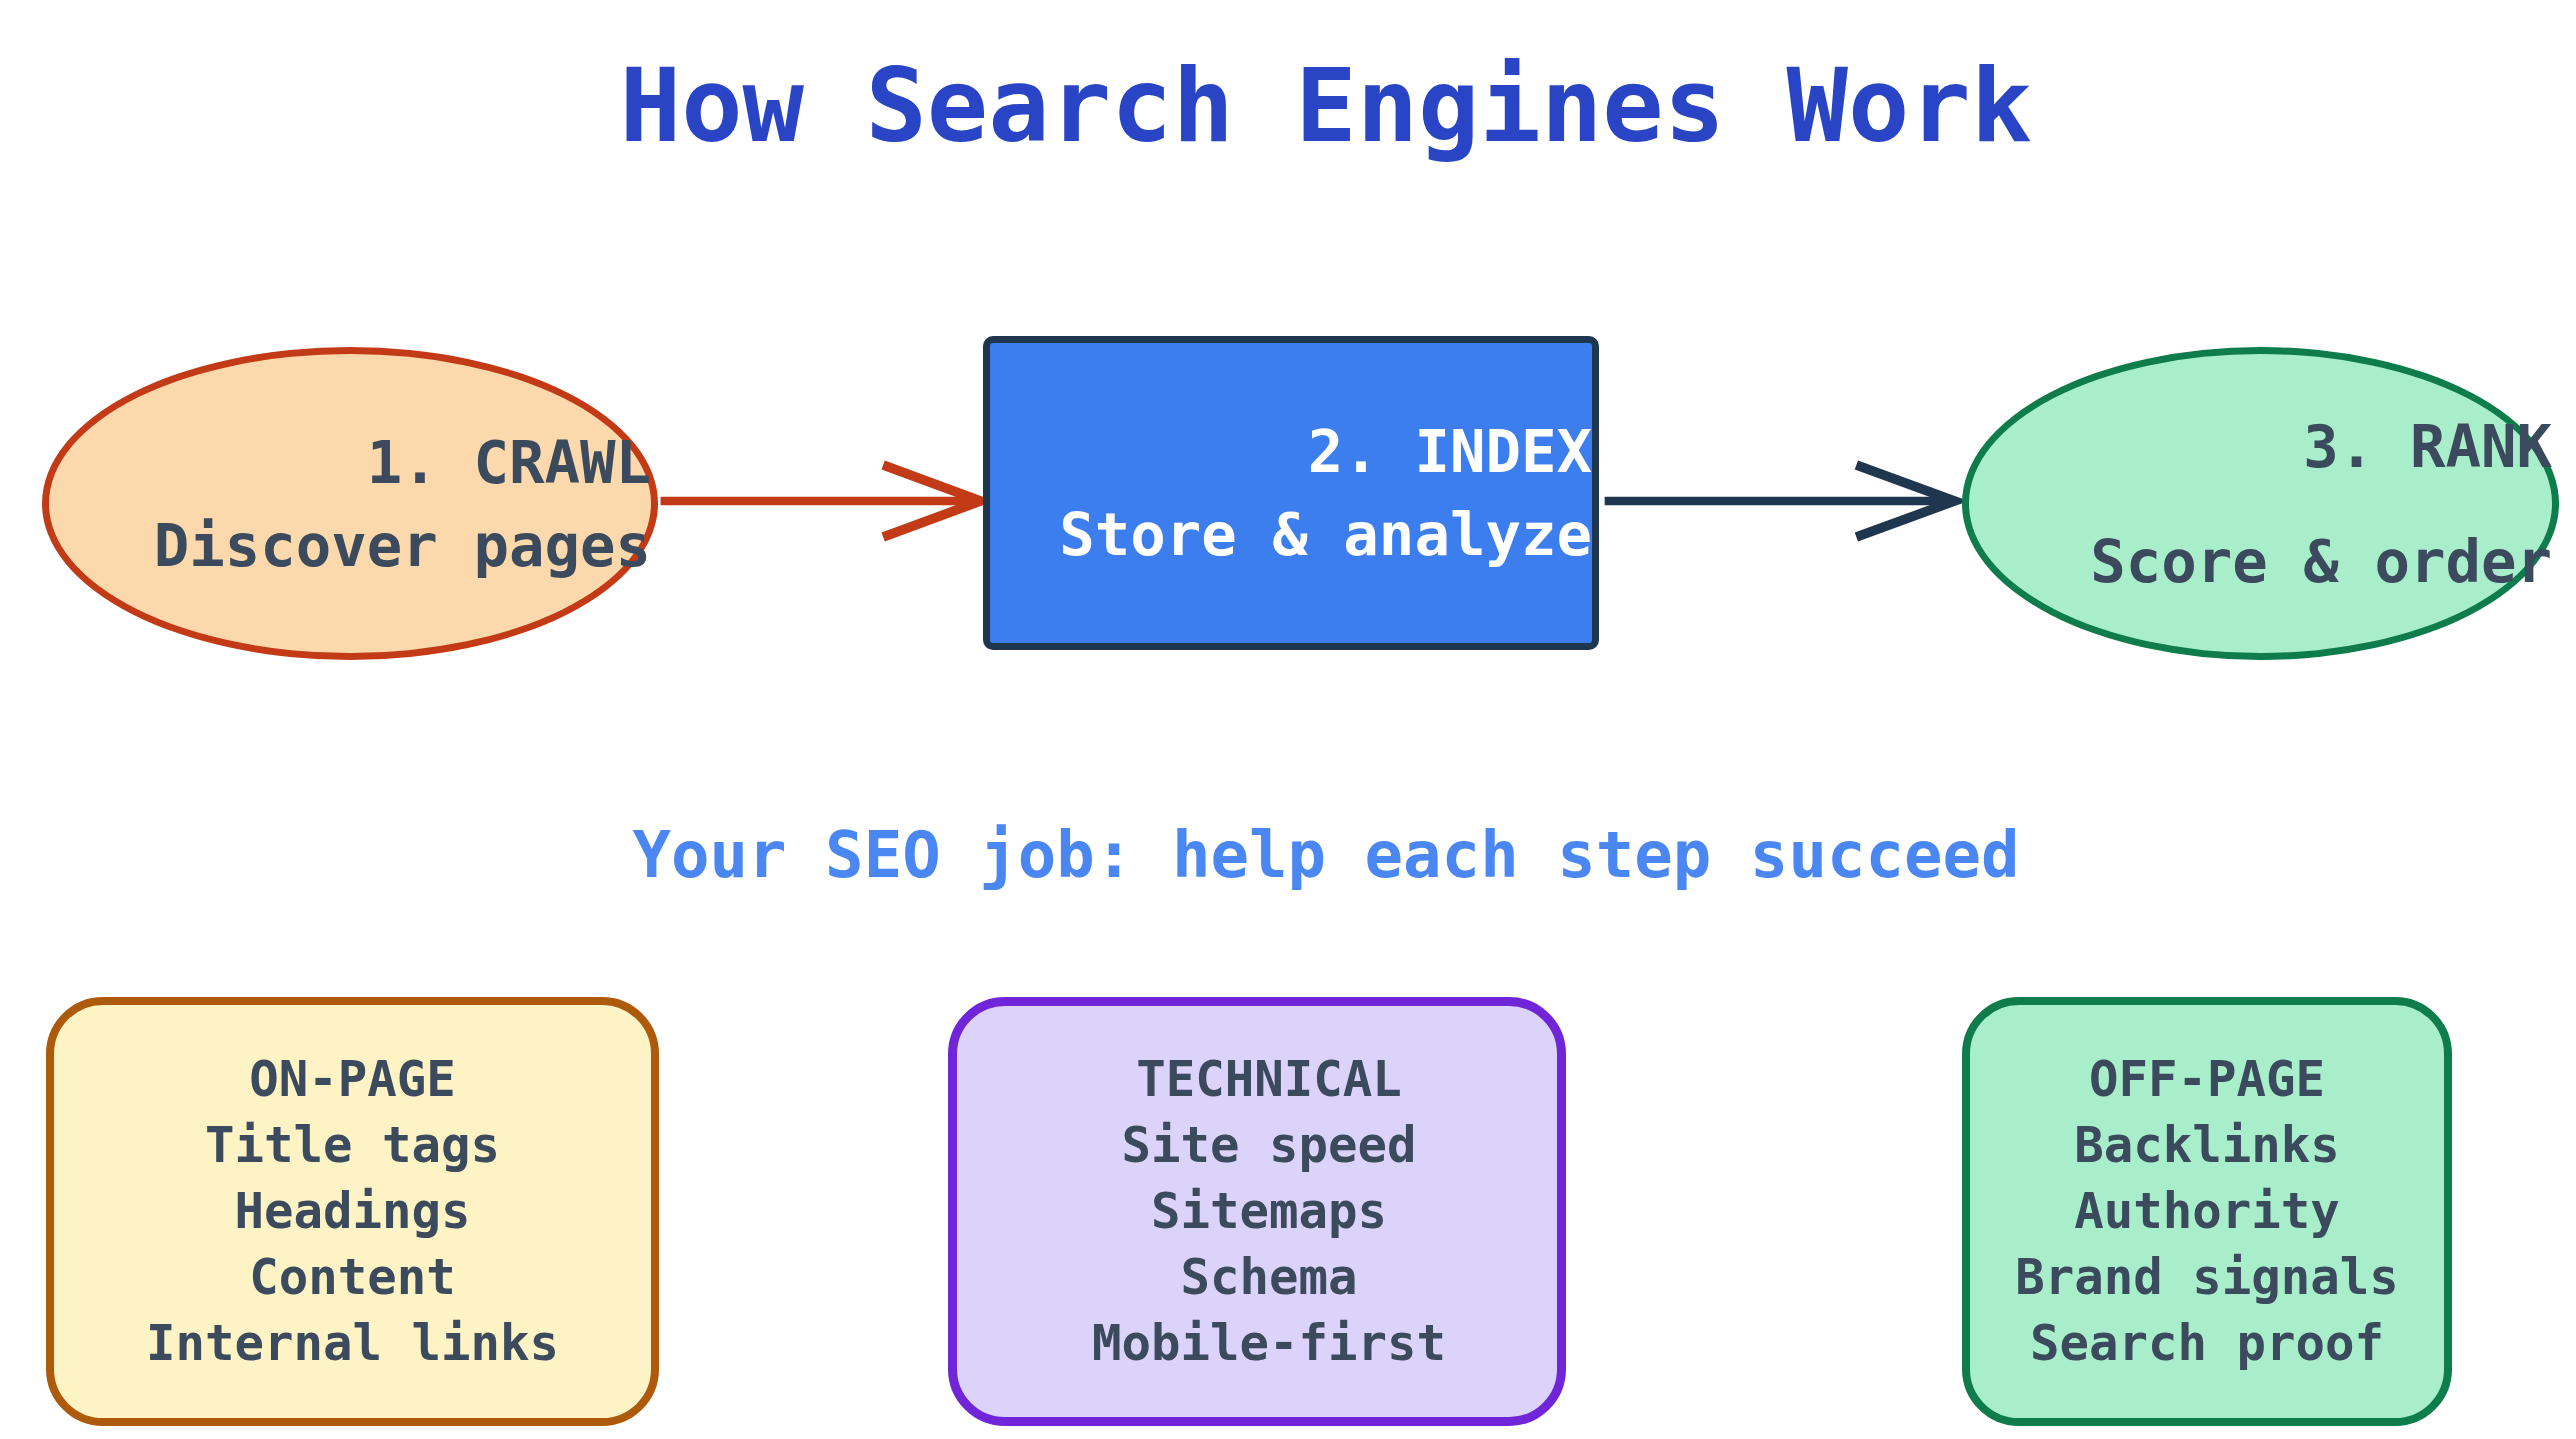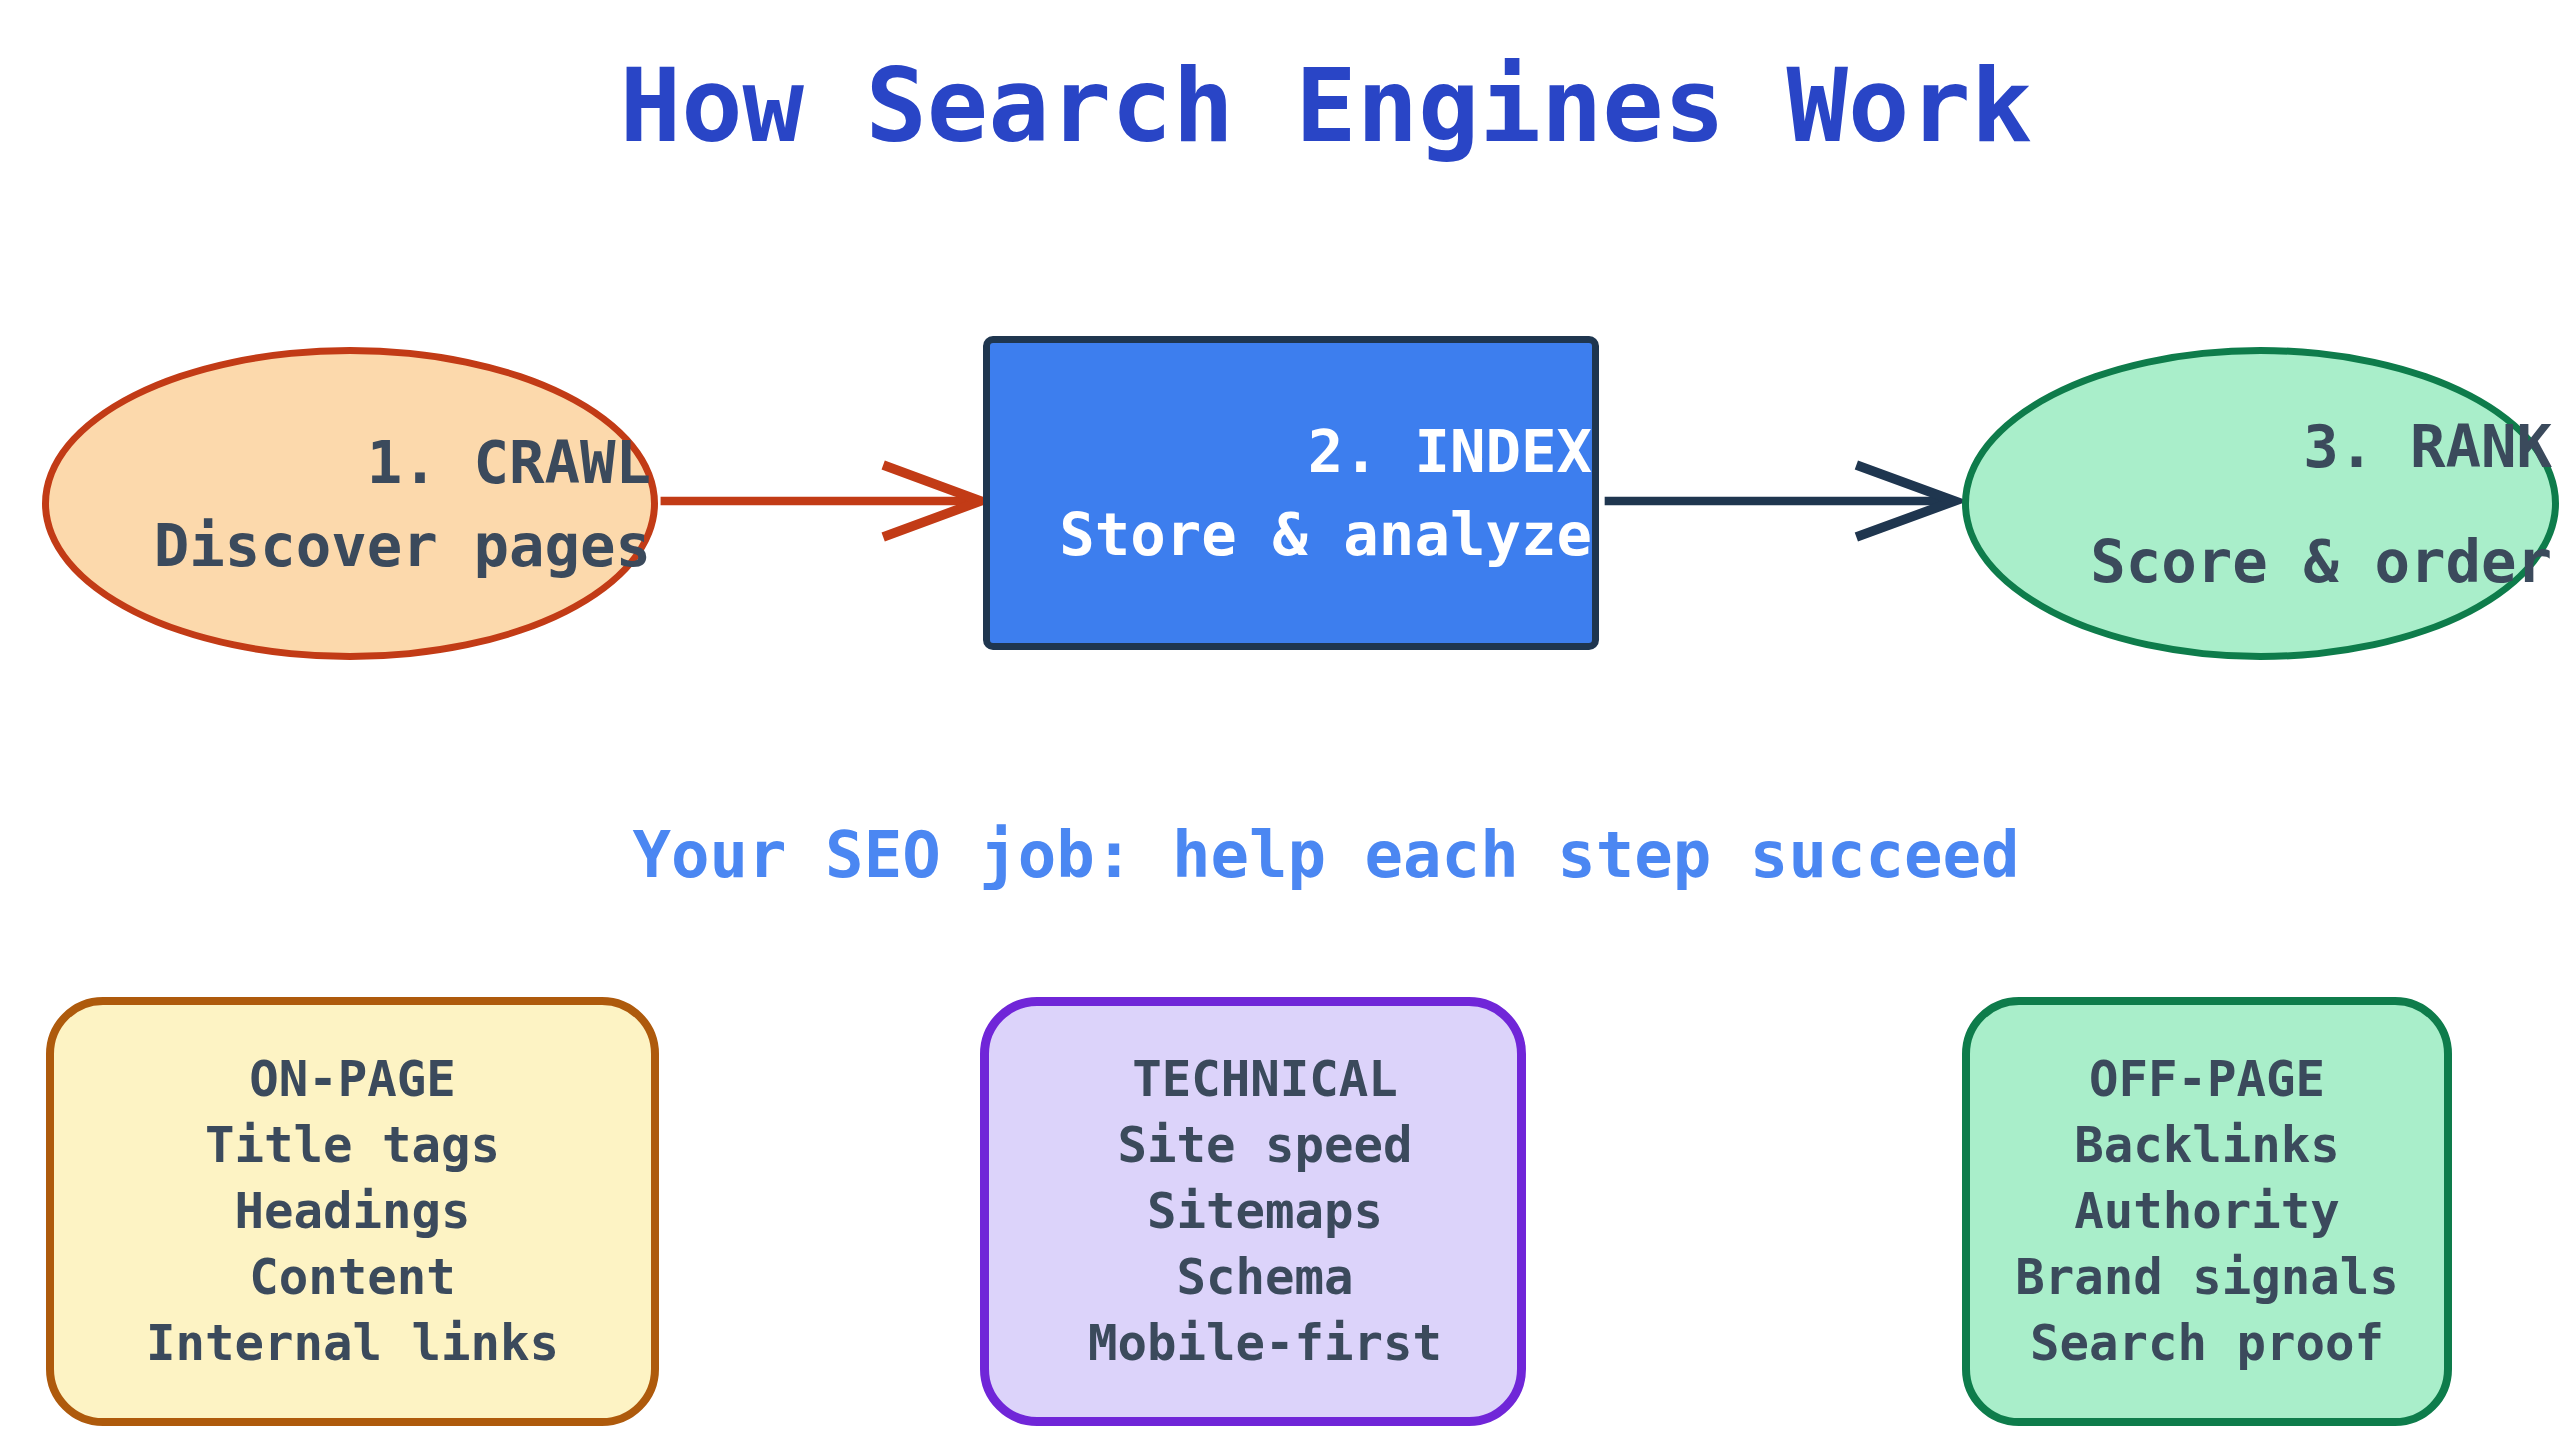--- a/index.html
+++ b/index.html
@@ -68,21 +68,21 @@
     color:var(--text-dark);
     white-space:pre;
   }
   .panel-onpage{
     left:46px;width:613px;
     background:var(--onpage-fill);
     border:8.5px solid var(--onpage-stroke);
     align-items:center;
   }
   .panel-technical{
-    left:980px;width:546px;
+    left:948px;width:618px;
     background:var(--technical-fill);
     border:9.5px solid var(--technical-stroke);
     padding-left:24px;
   }
   .panel-offpage{
     left:1962px;width:490px;
     background:var(--offpage-fill);
     border:8.5px solid var(--offpage-stroke);
   }
 </style>

